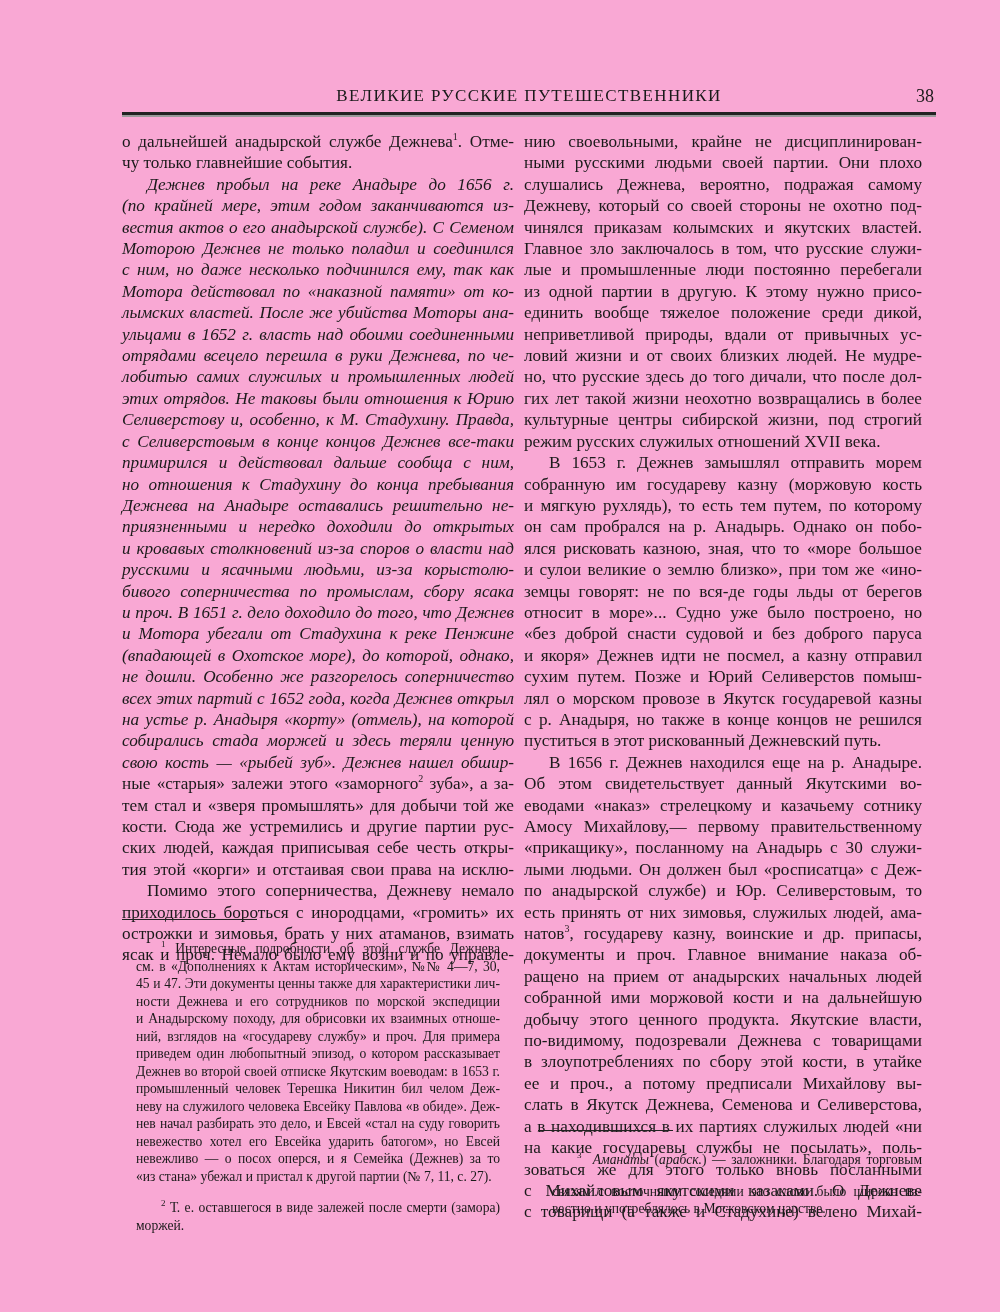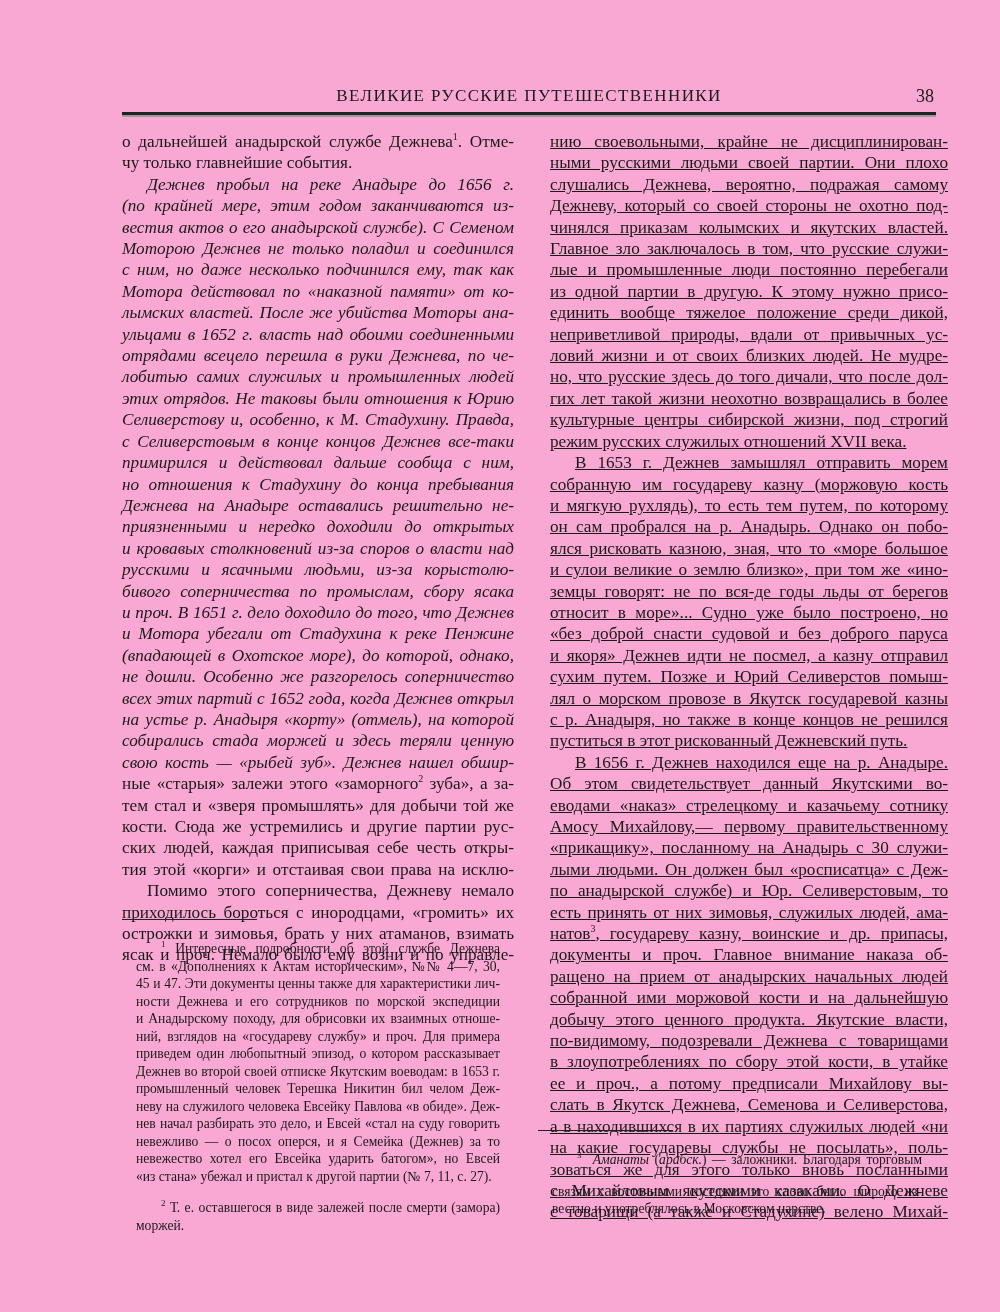--- a/index.html
+++ b/index.html
@@ -8,21 +8,21 @@
   .page { position: absolute; left: 0; top: 0; width: 1000px; height: 1312px; background: #f9a8d4; }
   .running-head { position: absolute; left: 122px; top: 86px; width: 814px; height: 24px; }
   .running-title { position: absolute; left: 0; right: 0; top: 0; text-align: center;
                    font-size: 17px; letter-spacing: 1.4px; font-family: "Liberation Serif", serif; }
   .page-number { position: absolute; right: 2px; top: 0; font-size: 18px; }
   .rule { position: absolute; left: 122px; top: 112px; width: 814px; height: 3px; background: #222; }
   .rule2 { position: absolute; left: 122px; top: 115px; width: 814px; height: 2px; background: #9a9a9a; }
 
   .col { position: absolute; top: 131px; width: 392px; font-size: 17.2px; line-height: 21.4px; text-align: justify; }
   .col.left { left: 122px; }
-  .col.right { left: 550px; width: 398px; text-decoration: underline; }
+  .col.right { left: 524px; width: 398px; }
   .col p { margin: 0; text-align: justify; hyphens: manual; }
   .col p.indent { text-indent: 25px; }
   .line { display: block; text-align: justify; text-align-last: justify; white-space: nowrap; }
   .line.last { text-align-last: left; }
   sup { font-size: 10px; line-height: 0; vertical-align: super; }
 
   .fn-rule { position: absolute; height: 1px; background: #222; width: 135px; }
   .fn-rule.left { left: 122px; top: 919px; }
   .fn-rule.right { left: 538px; top: 1130px; }
   .fn { position: absolute; font-size: 13.6px; line-height: 17.5px; text-align: justify; }
@@ -104,22 +104,22 @@
         <span class="line">см. в «Дополнениях к Актам историческим», №№ 4—7, 30,</span>
         <span class="line">45 и 47. Эти документы ценны также для характеристики лич-</span>
         <span class="line">ности Дежнева и его сотрудников по морской экспедиции</span>
         <span class="line">и Анадырскому походу, для обрисовки их взаимных отноше-</span>
         <span class="line">ний, взглядов на «государеву службу» и проч. Для примера</span>
         <span class="line">приведем один любопытный эпизод, о котором рассказывает</span>
         <span class="line">Дежнев во второй своей отписке Якутским воеводам: в 1653 г.</span>
         <span class="line">промышленный человек Терешка Никитин бил челом Деж-</span>
         <span class="line">неву на служилого человека Евсейку Павлова «в обиде». Деж-</span>
         <span class="line">нев начал разбирать это дело, и Евсей «стал на суду говорить</span>
+        <span class="line">невежество хотел его Евсейка ударить батогом», но Евсей</span>
         <span class="line">невежливо — о посох оперся, и я Семейка (Дежнев) за то</span>
-        <span class="line">невежество хотел его Евсейка ударить батогом», но Евсей</span>
         <span class="line last">«из стана» убежал и пристал к другой партии (№ 7, 11, с. 27).</span>
       </p>
     <p class="indent" id="fn2" style="text-indent: 0px;">
         <span class="line" style="text-indent: 0px; padding-left: 25px;"><sup>2</sup>&nbsp;<span>Т. е. оставшегося в виде залежей после смерти (замора)</span></span>
         <span class="line last">моржей.</span>
       </p>
   </div>
 
   <div class="col right">
     <p>

